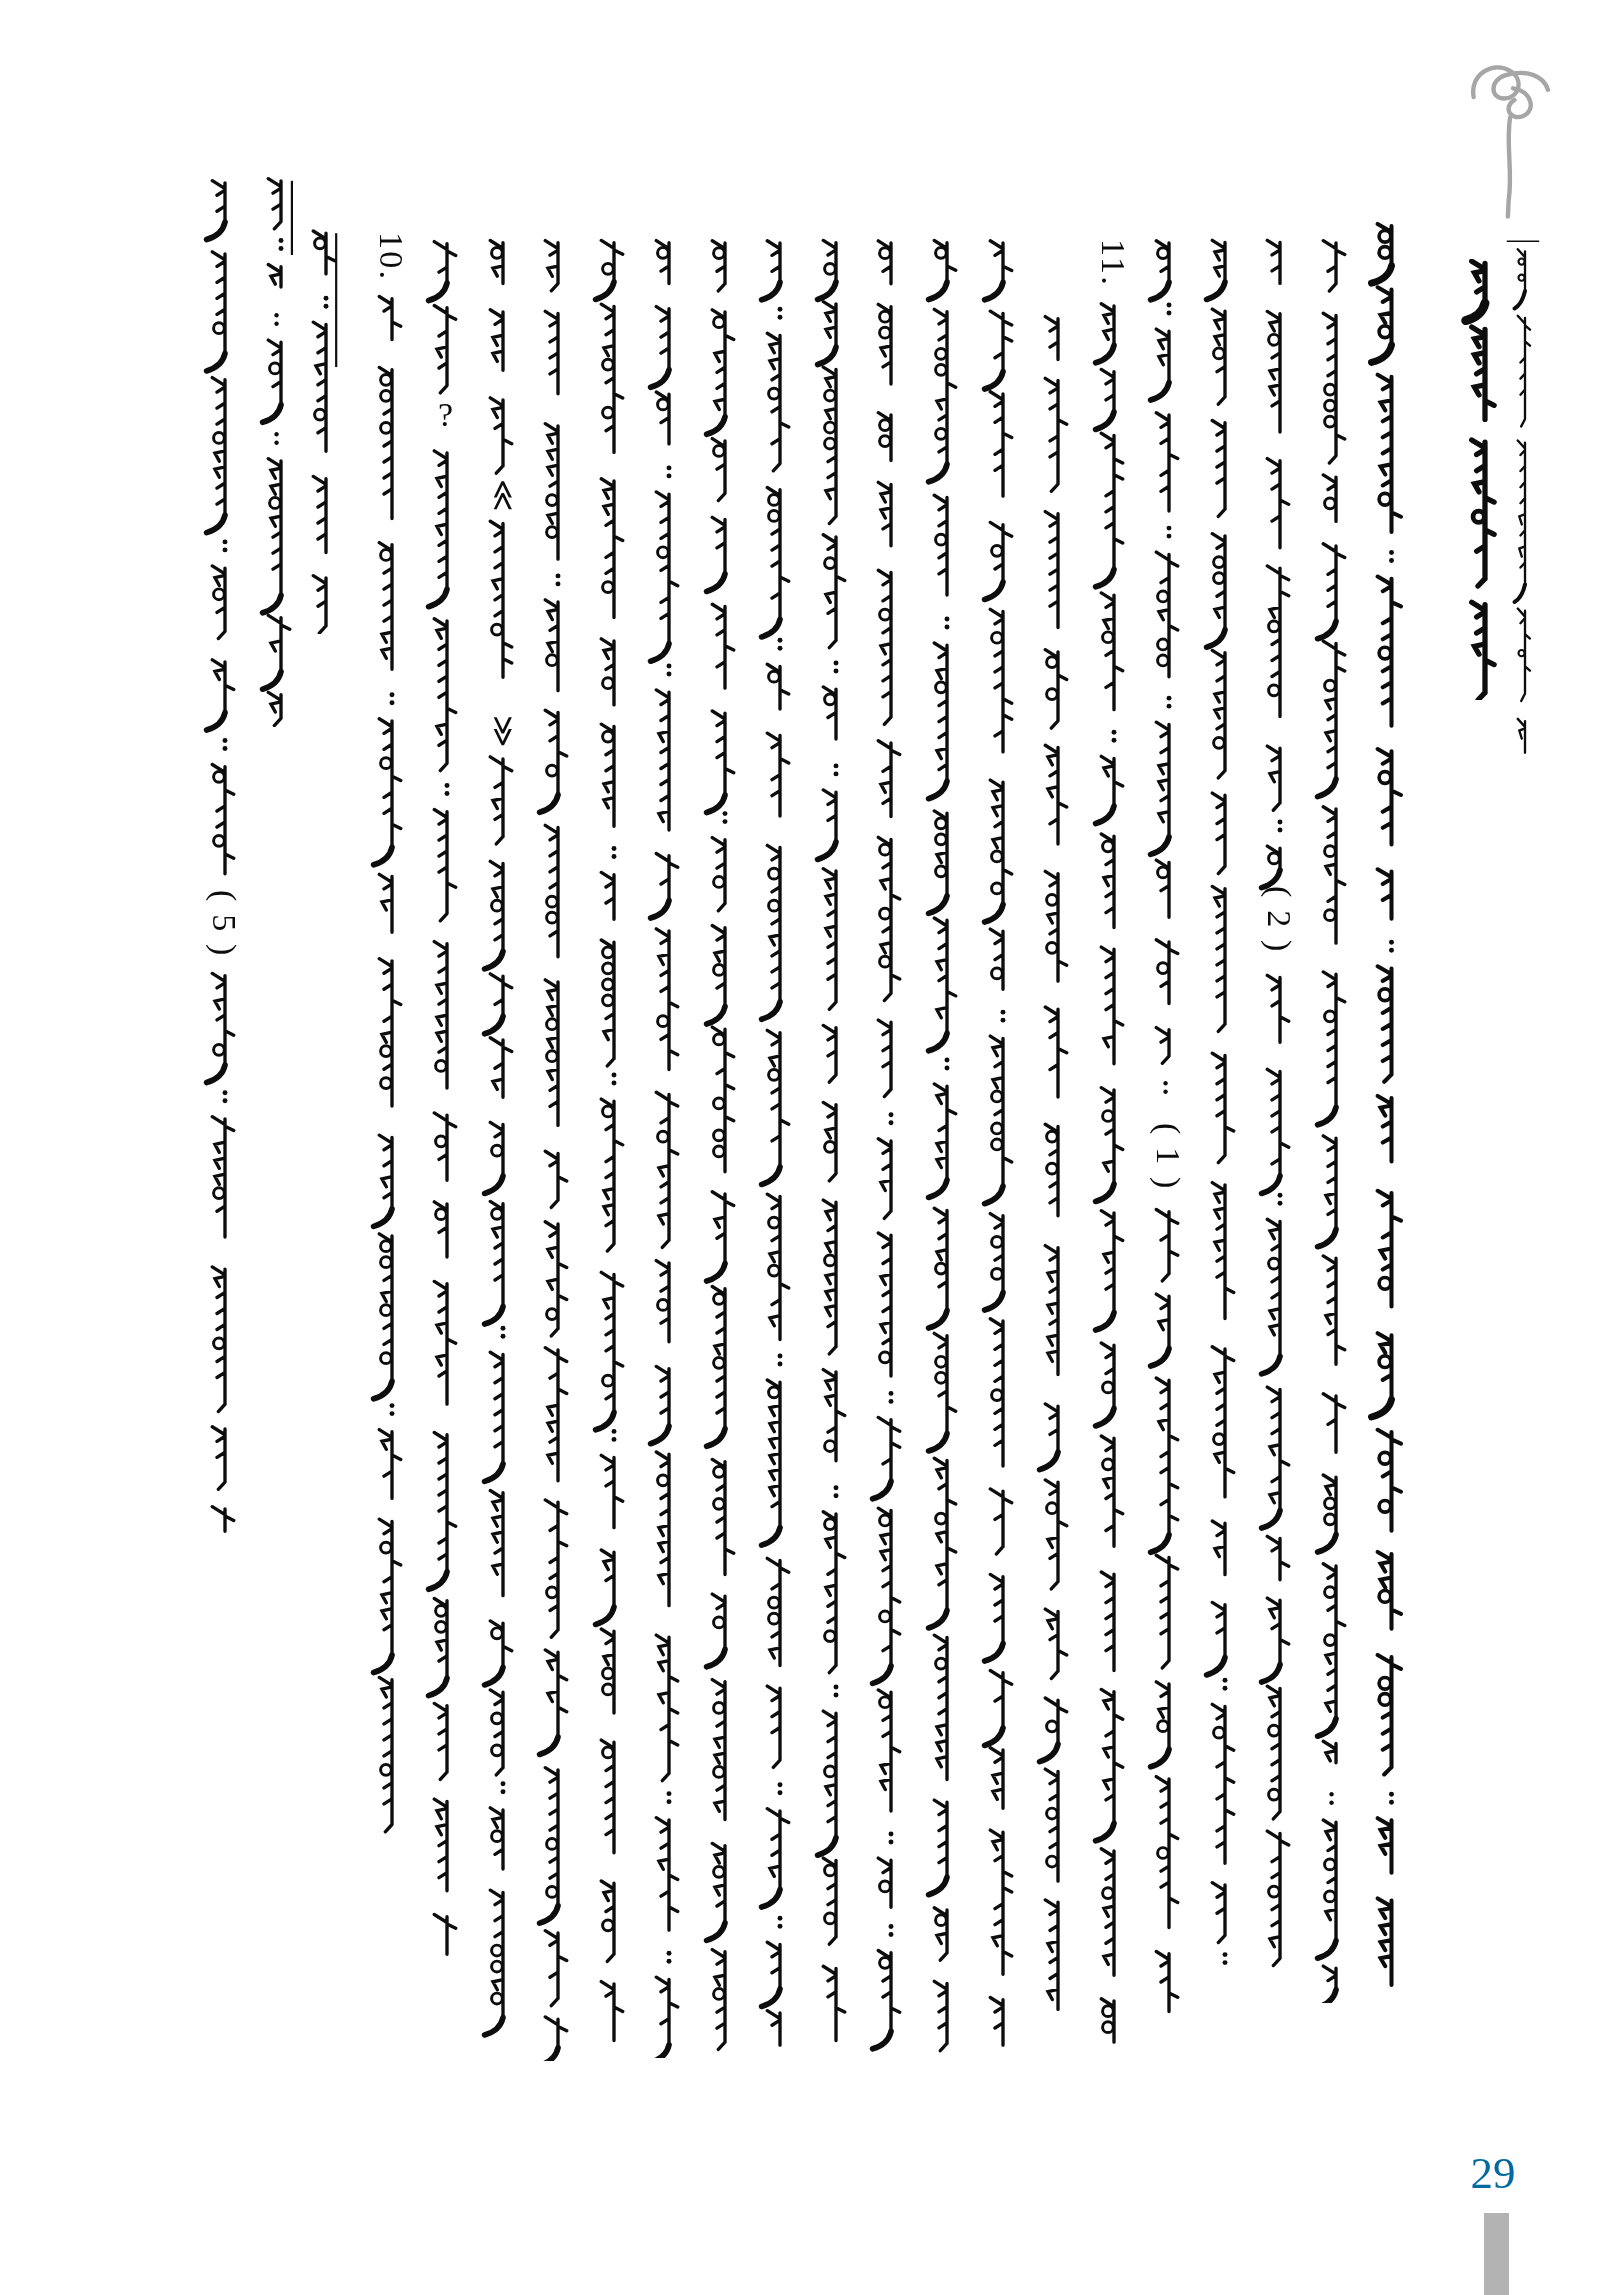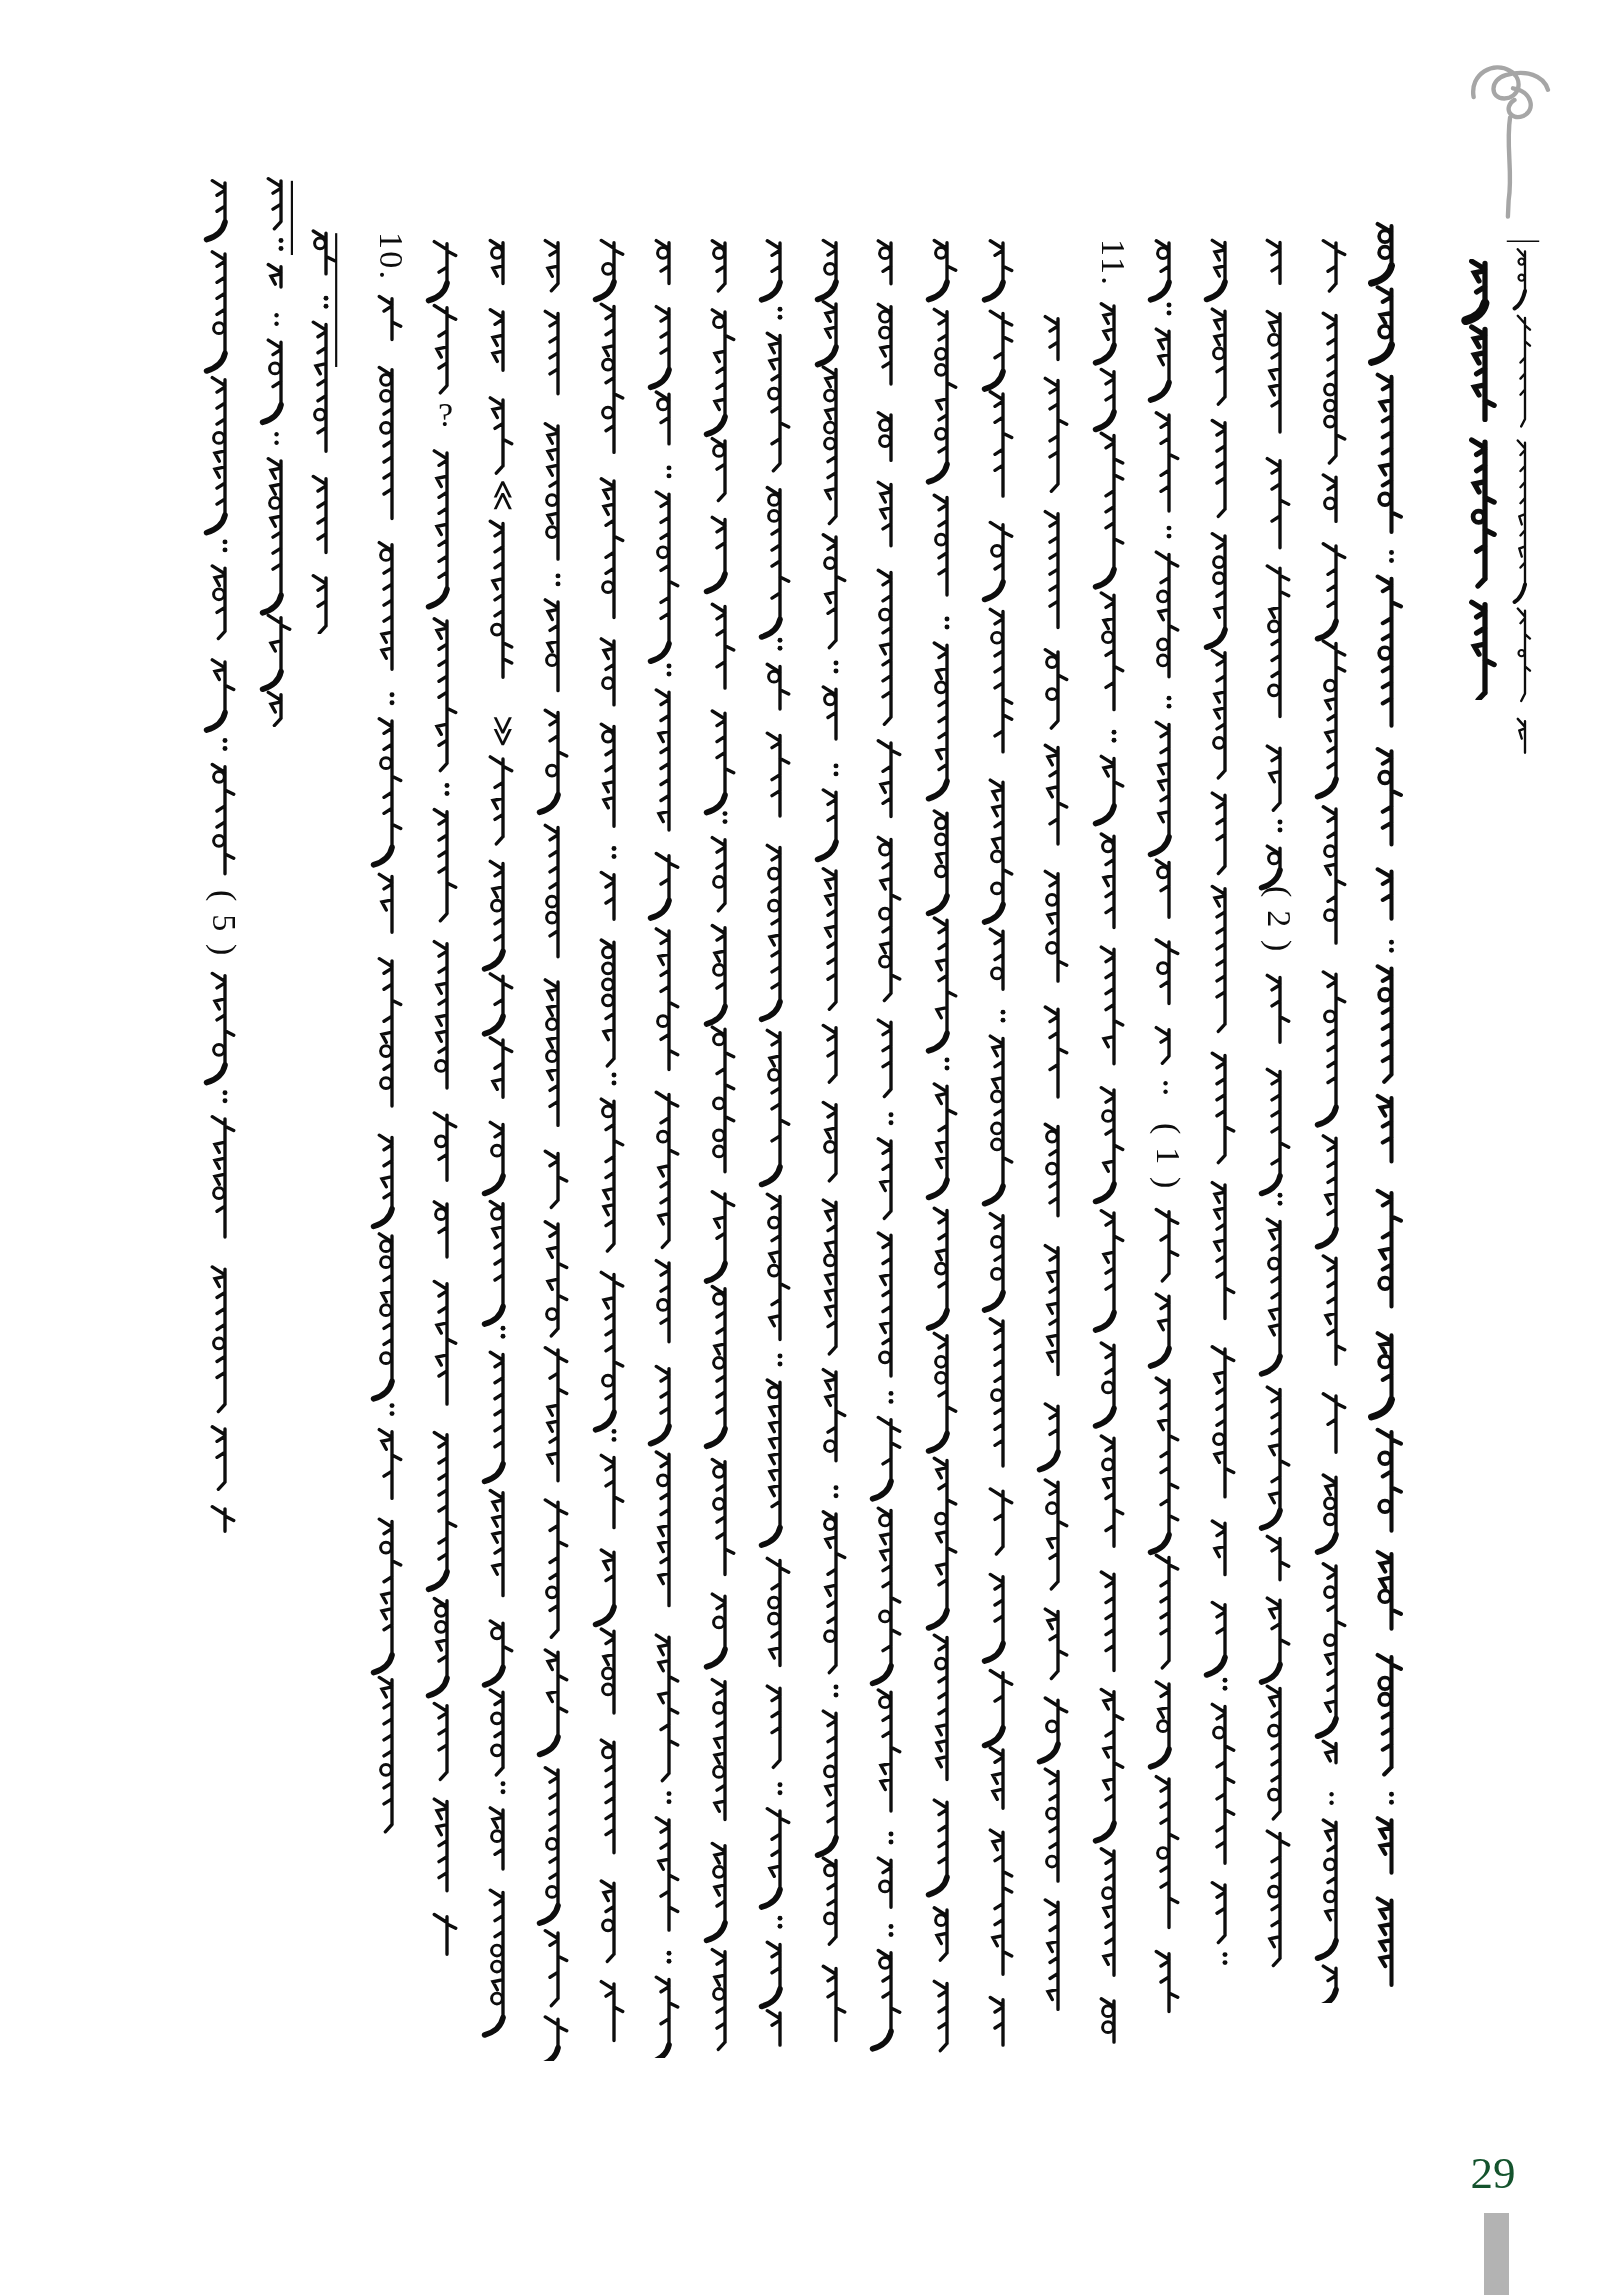--- a/index.html
+++ b/index.html
@@ -24,21 +24,21 @@
   .k-mark{font-size:28px;font-weight:bold;}
   .k-qmark{font-size:34px;}
   .header-dash{
     position:absolute;left:1507px;top:222px;
     font-size:32px;color:#0d0d0d;line-height:1;
     font-family:"Liberation Serif","DejaVu Serif",serif;
   }
   .flourish{position:absolute;left:1462px;top:50px;}
   .page-number{
     position:absolute;left:1460px;top:2147px;width:66px;
-    text-align:center;font-size:45px;color:#14532d;
+    text-align:center;font-size:45px;color:#0369a1;
     font-family:"Liberation Serif","DejaVu Serif",serif;
   }
   .edge-bar{
     position:absolute;left:1484px;top:2213px;width:25px;height:83px;
   }
 </style>
 </head>
 <body>
 
 <div class="page" style="background: rgb(255, 255, 255);">

